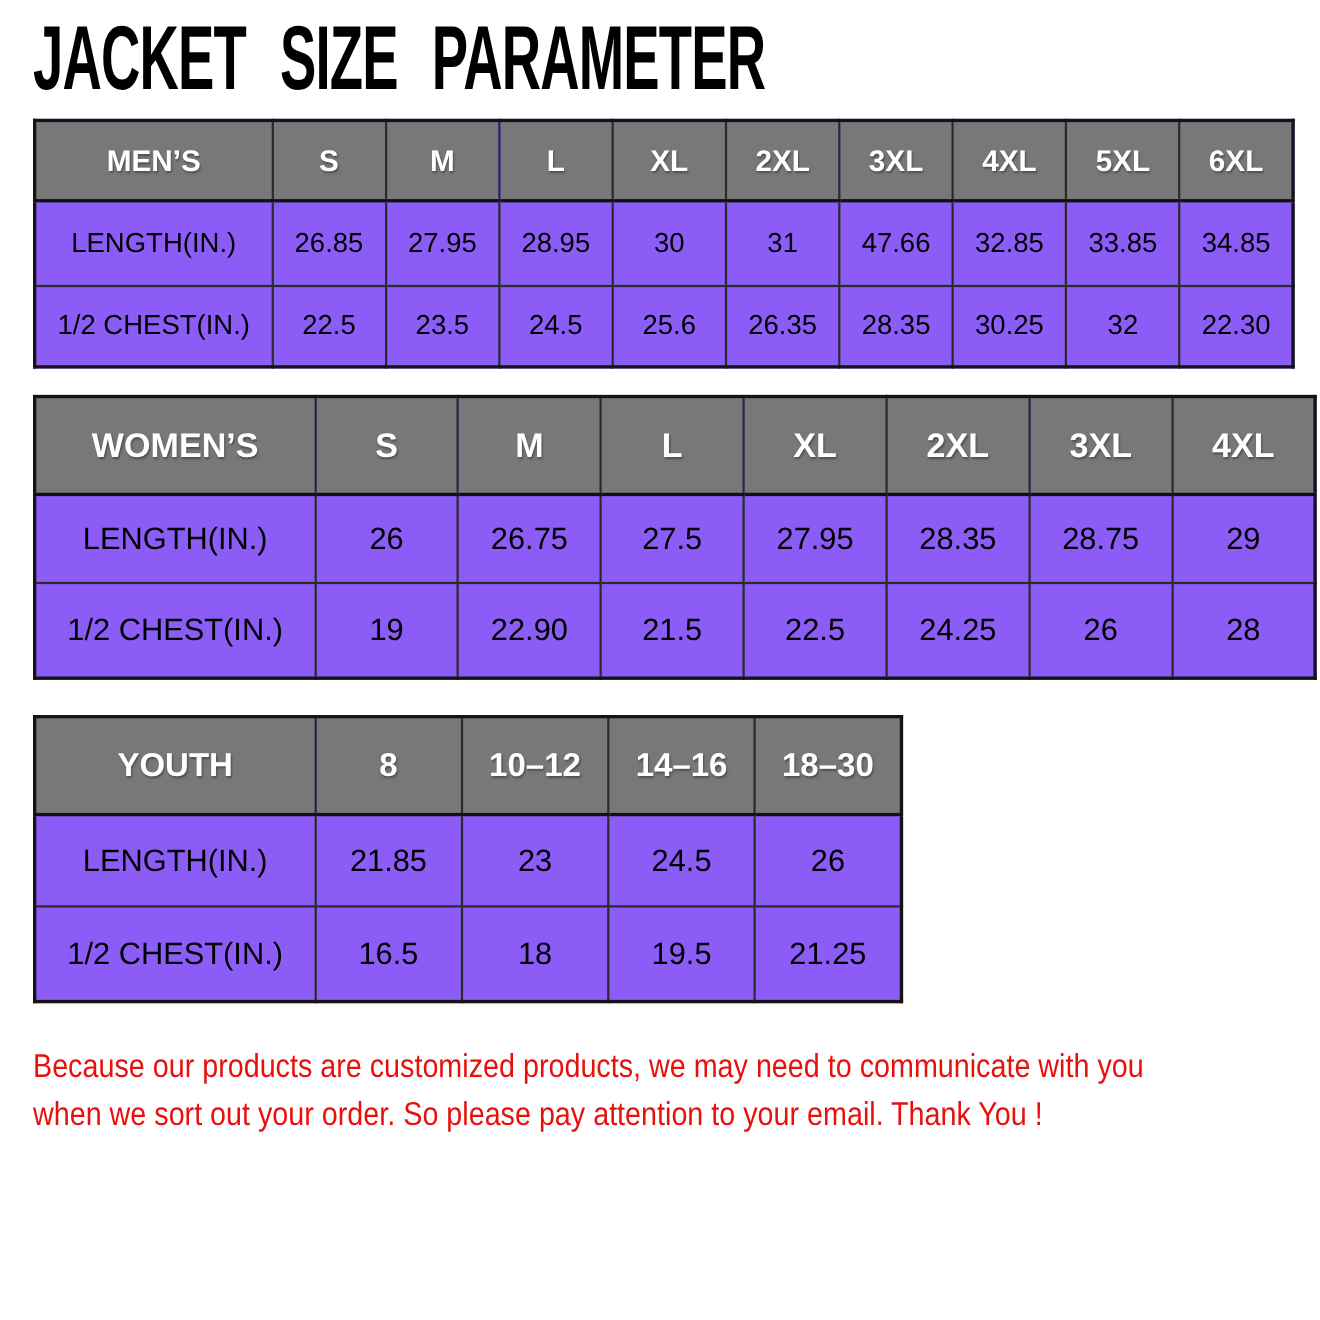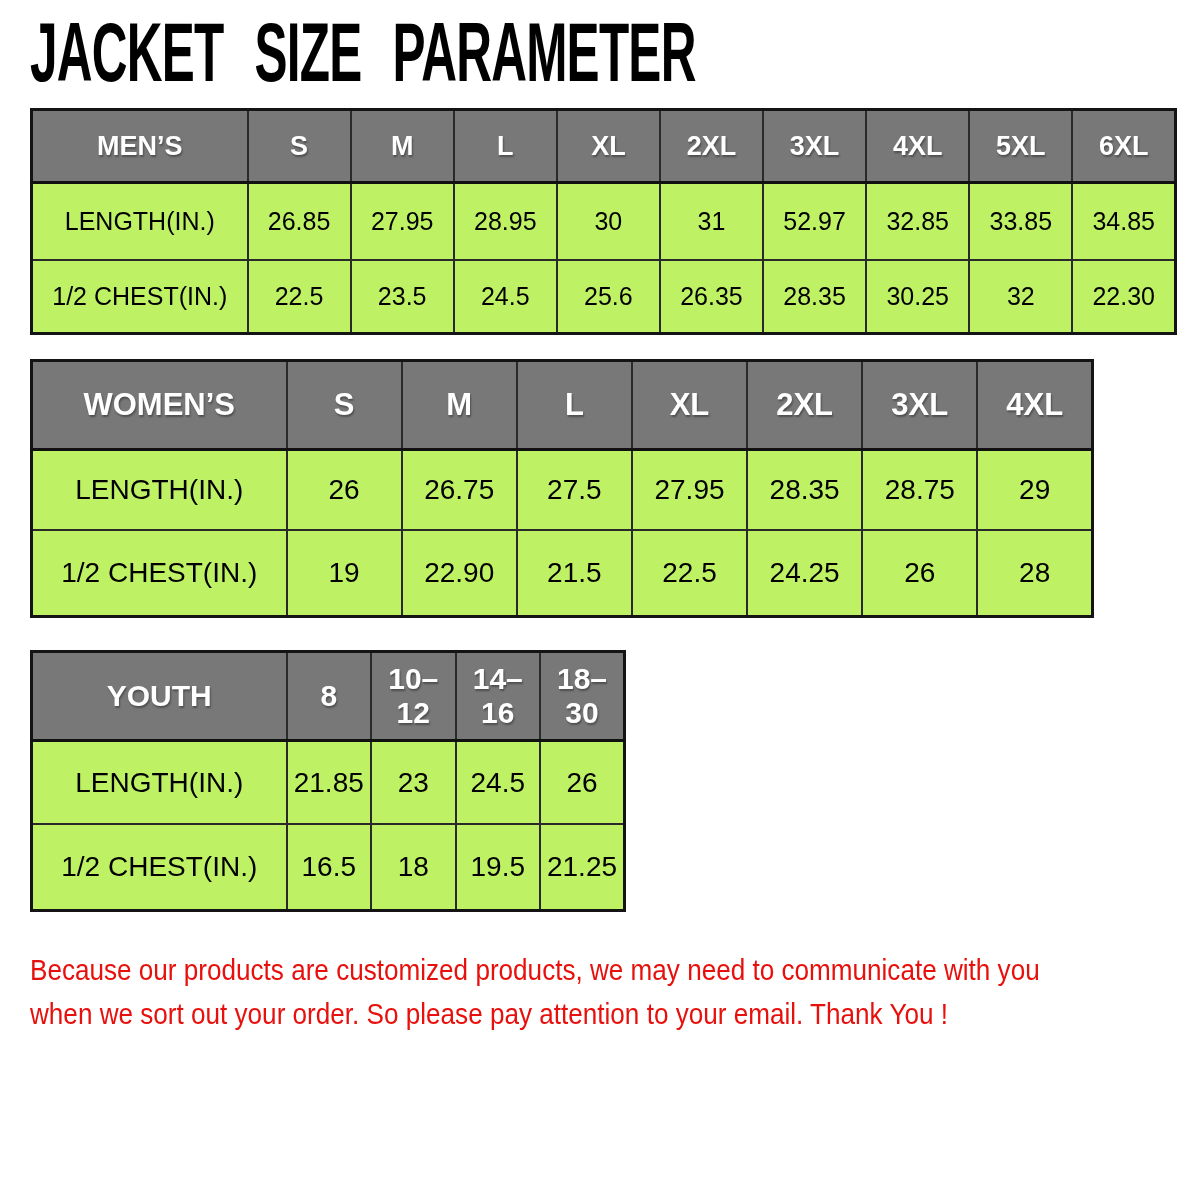--- a/index.html
+++ b/index.html
@@ -13,39 +13,39 @@
   .title span{display:inline-block;white-space:nowrap;font-weight:700;
     font-size:66px;line-height:72px;letter-spacing:-1px;word-spacing:24px;
     transform:scale(0.75,1.25);transform-origin:left center;color:#000;}
 
   
   .note{margin:20px 0 0 30px;color:var(--red);font-size:27px;line-height:36px;font-weight:400;}
   .note div{white-space:nowrap;transform:scaleX(0.96);transform-origin:left center;}
 
   
   table{border-collapse:collapse;table-layout:fixed;margin-left:30px;
-        border:3px solid #141414;background:#bef264;}
+        border:3px solid #141414;background:#8b5cf6;}
   td{border:2px solid #2a2a2a;text-align:center;vertical-align:middle;
      padding:0;overflow:hidden;}
   tr.hdr td{background:var(--gray);color:#fff;font-weight:700;
      text-shadow:1px 2px 2px rgba(0,0,0,0.35);border-bottom:3px solid #111;}
 
   .t-mens{width:1147px;margin-top:16px;}
   .t-mens tr.hdr td{height:70px;font-size:27px;}
   .t-mens tr.r1 td{height:75px;}
   .t-mens tr.r2 td{height:71px;}
   .t-mens td{font-size:25px;}
 
-  .t-womens{width:1064px;margin-top:24px;}
+  .t-womens{width:1167px;margin-top:24px;}
   .t-womens tr.hdr td{height:86px;font-size:31px;}
   .t-womens tr.r1 td{height:78px;}
   .t-womens tr.r2 td{height:84px;}
   .t-womens td{font-size:28px;}
 
-  .t-youth{width:596px;margin-top:32px;}
+  .t-youth{width:791px;margin-top:32px;}
   .t-youth tr.hdr td{height:86px;font-size:30px;}
   .t-youth tr.r1 td{height:81px;}
   .t-youth tr.r2 td{height:84px;}
   .t-youth td{font-size:28px;}
 
   
   .footer{margin:36px 0 0 30px;color:var(--red);font-size:30px;line-height:44px;}
   .footer div{white-space:nowrap;transform:scaleX(0.87);transform-origin:left center;}
   .footer-caps{margin:16px 0 0 30px;color:var(--red);font-size:29px;line-height:34px;}
   .footer-caps div{white-space:nowrap;transform:scaleX(0.93);transform-origin:left center;letter-spacing:-0.3px;}
@@ -86,21 +86,21 @@
       <td>5XL</td>
       <td>6XL</td>
     </tr>
     <tr class="r1">
       <td>LENGTH(IN.)</td>
       <td>26.85</td>
       <td>27.95</td>
       <td>28.95</td>
       <td>30</td>
       <td>31</td>
-      <td>52.97</td>
+      <td>47.66</td>
       <td>32.85</td>
       <td>33.85</td>
       <td>34.85</td>
     </tr>
     <tr class="r2">
       <td>1/2 CHEST(IN.)</td>
       <td>22.5</td>
       <td>23.5</td>
       <td>24.5</td>
       <td>25.6</td>

